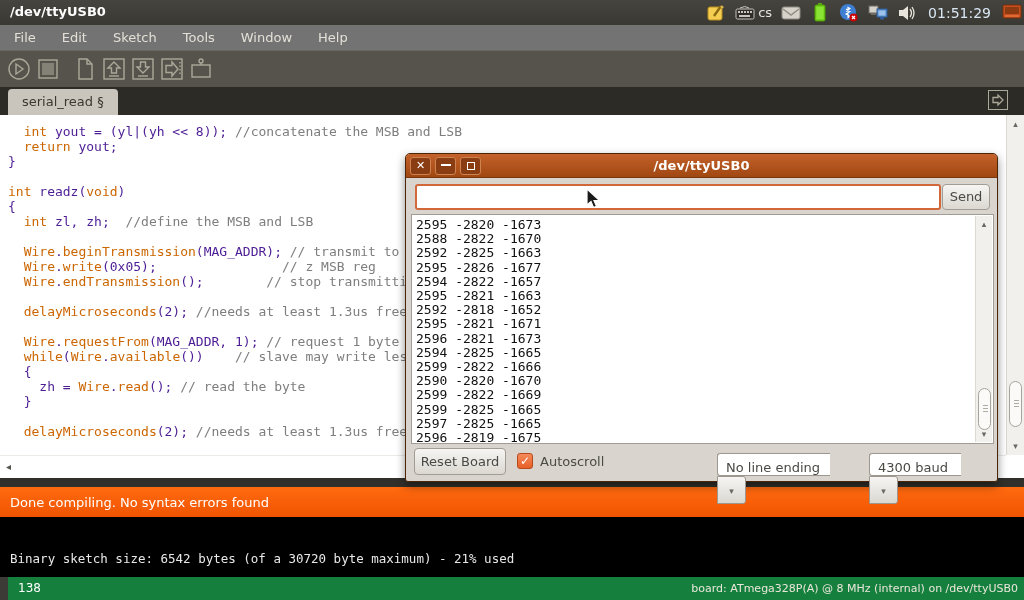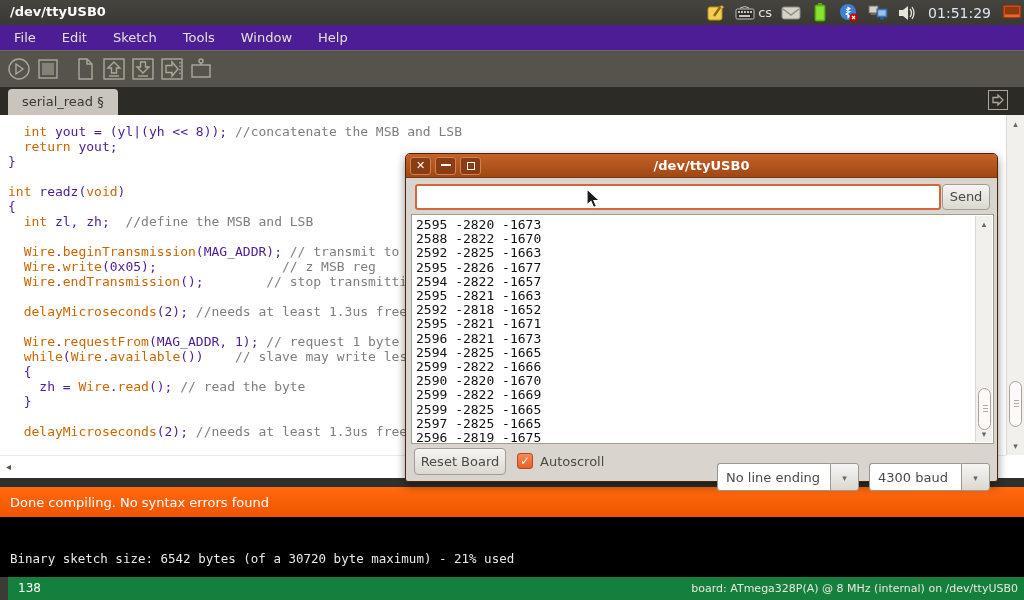--- a/index.html
+++ b/index.html
@@ -9,21 +9,21 @@
 
   
   #top-panel { position:absolute; left:0; top:0; width:1024px; height:25px; background:linear-gradient(#45443F,#393833); }
   #win-title { position:absolute; left:10px; top:4px; color:#FFFFFF; font-weight:bold; font-size:13px; }
   #tray { position:absolute; right:2px; top:0; height:25px; display:flex; align-items:center; gap:9px; }
   .tray-ic { width:20px; height:20px; display:flex; align-items:center; justify-content:center; position:relative; }
   #clock { color:#D9E7F4; font-size:14px; padding:0 2px; }
   #kb-layout { color:#E8E5DC; font-size:13px; margin-left:-6px; }
 
   
-  #menu-bar { position:absolute; left:0; top:25px; width:1024px; height:25px; background:#4c1d95; display:flex; align-items:center; padding-left:8px; gap:14px; }
+  #menu-bar { position:absolute; left:0; top:25px; width:1024px; height:25px; background:#737373; display:flex; align-items:center; padding-left:8px; gap:14px; }
   .menu-item { color:#E4E0D7; font-size:13px; padding:2px 6px; }
 
   
   #toolbar { position:absolute; left:0; top:50px; width:1024px; height:37px; background:#55534B; border-top:1px solid #6A6860; display:flex; align-items:center; padding-left:5px; }
   .tb-btn { width:28px; height:28px; margin-right:1px; display:flex; align-items:center; justify-content:center; }
   .tb-btn.gap { margin-left:8px; }
   .tb-btn svg { stroke:#ABA89A; fill:none; stroke-width:1.4; }
 
   
   #tab-bar { position:absolute; left:0; top:87px; width:1024px; height:28px; background:#2D2B26; }
@@ -80,21 +80,21 @@
   #sw-send { position:absolute; right:7px; top:30px; width:48px; height:26px; line-height:24px; }
 
   #sw-output { position:absolute; left:5px; top:60px; width:583px; height:230px; background:#FFFFFF; border:1px solid #A29D94; overflow:hidden; }
   #sw-lines { position:absolute; left:4px; top:3px; font-family:"DejaVu Sans Mono","Liberation Mono",monospace; font-size:13px; line-height:14.2px; color:#111; white-space:pre; }
   #sw-vscroll { right:1px; top:1px; width:17px; height:226px; background:#F2F0EC; }
 
   #sw-controls { position:absolute; left:0; bottom:0; width:100%; height:36px; }
   #sw-reset { position:absolute; left:8px; top:3px; width:92px; height:27px; line-height:25px; }
   #sw-check { position:absolute; left:111px; top:8px; width:16px; height:16px; background:linear-gradient(#F58B5B,#E85F27); border:1px solid #B54A1C; border-radius:3px; color:#FFFFFF; font-size:12px; font-weight:bold; text-align:center; line-height:15px; }
   #sw-autoscroll-label { position:absolute; left:134px; top:9px; font-size:13px; color:#4A4A45; }
-  .combo { position:absolute; top:18px; height:15px; display:flex; }
+  .combo { position:absolute; top:8px; height:15px; display:flex;flex-direction:column; }
   .combo-field { height:28px; background:#FFFFFF; border:1px solid #9C9890; border-right:none; border-radius:3px 0 0 3px; font-size:13px; color:#4A4A45; padding:6px 8px 0 8px; white-space:nowrap; }
   .combo-btn { width:29px; height:28px; background:linear-gradient(#F6F5F3,#DBD8D1); border:1px solid #9C9890; border-radius:0 3px 3px 0; color:#6B6862; font-size:9px; text-align:center; line-height:28px; }
   #combo-ending { left:311px; } #combo-ending .combo-field { width:113px; }
   #combo-baud { left:463px; } #combo-baud .combo-field { width:92px; }
 
   
   #cursor { position:absolute; left:586px; top:188px; z-index:50; }
 </style>
 </head>
 <body>

